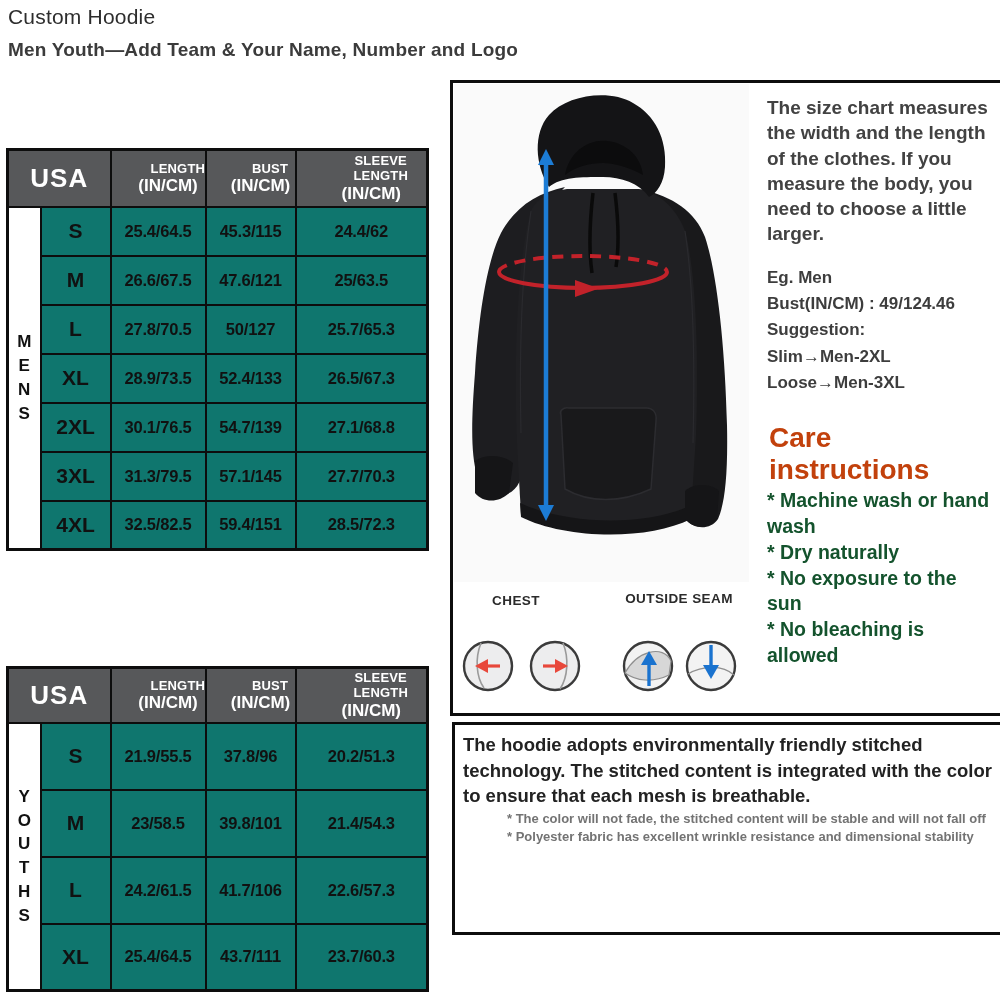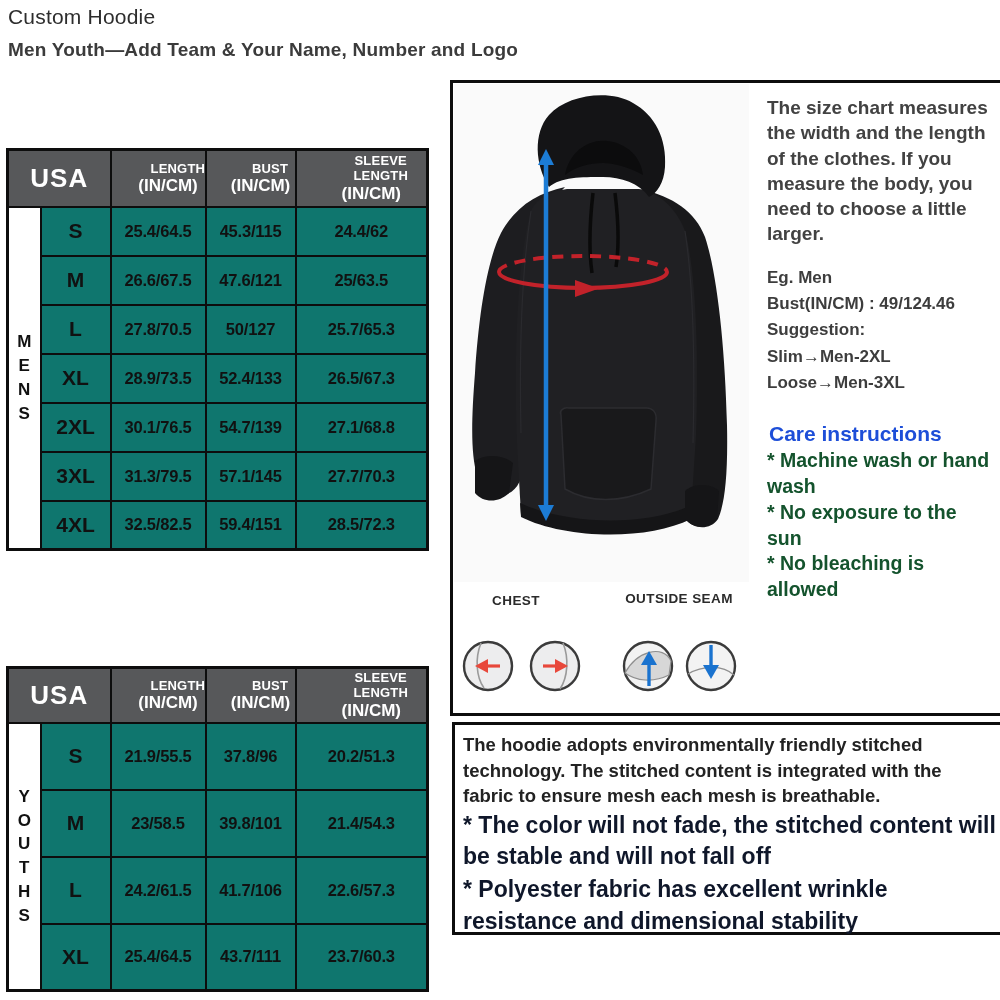--- a/index.html
+++ b/index.html
@@ -39,28 +39,28 @@
   .seam-label { left:156px; top:508px; width:140px; }
 
   
   .measure-panel { position:absolute; left:753px; top:80px; width:247px; height:636px;
     border-top:3px solid #0d0d0d; border-bottom:3px solid #0d0d0d; background:#fff;
     padding:12px 6px 0 14px; }
   .measure-title { font-size:23px; font-weight:700; color:#333; text-align:center; margin:6px 0 12px 0; }
   .measure-intro { font-size:19px; font-weight:700; color:#424242; line-height:1.33; }
   .example-block { margin-top:18px; }
   .example-line { font-size:17px; font-weight:700; color:#3d3d3d; line-height:1.55; }
-  .care-title { font-size:21px; font-weight:700; color:#1d4ed8; margin:26px 0 2px 2px; }
+  .care-title { font-size:28px; font-weight:700; color:#c2410c; margin:26px 0 2px 2px; }
   .care-item { font-size:19.5px; font-weight:700; color:#14532d; line-height:1.32; }
 
   
   .desc-panel { position:absolute; left:452px; top:722px; width:548px; height:213px;
     border:3px solid #0d0d0d; border-right:none; background:#fff; padding:7px 4px 0 8px; }
   .desc-intro { font-size:18.5px; font-weight:700; color:#222; line-height:1.38; }
-  .desc-bullet { font-size:23px; font-weight:700; color:#0f172a; line-height:1.38; margin-top:1px; }
+  .desc-bullet { font-size:13px; font-weight:700; color:#737373; line-height:1.38; margin-top:1px;margin-left:44px; }
 </style>
 </head>
 <body>
 
 <div class="stage">
 
   <div class="page-title">Custom Hoodie</div>
   <div class="page-subtitle">Men  Youth—Add Team &amp; Your Name, Number and Logo</div>
 
   <table class="size-table mens-table">
@@ -267,23 +267,24 @@
     <div class="measure-intro">The size chart measures the width and the length of the clothes.  If you measure the body, you need to choose a little larger.</div>
     <div class="example-block">
       <div class="example-line">Eg. Men</div>
       <div class="example-line">Bust(IN/CM) : 49/124.46</div>
       <div class="example-line">Suggestion:</div>
       <div class="example-line">Slim→Men-2XL</div>
       <div class="example-line">Loose→Men-3XL</div>
     </div>
     <div class="care-title">Care instructions</div>
     <div class="care-item">* Machine wash or hand wash</div>
+    <div class="care-item">* Dry naturally</div>
     <div class="care-item">* No exposure to the sun</div>
     <div class="care-item">* No bleaching is allowed</div>
   </div>
 
   <div class="desc-panel">
-    <div class="desc-intro">The hoodie adopts environmentally friendly stitched technology. The stitched content is integrated with the fabric to ensure mesh each mesh is breathable.</div>
+    <div class="desc-intro">The hoodie adopts environmentally friendly stitched technology. The stitched content is integrated with the color to ensure that each mesh is breathable.</div>
     <div class="desc-bullet">* The color will not fade, the stitched content will be stable and will not fall off</div>
     <div class="desc-bullet">* Polyester fabric has excellent wrinkle resistance and dimensional stability</div>
   </div>
 
 </div>
 
 </body></html>

